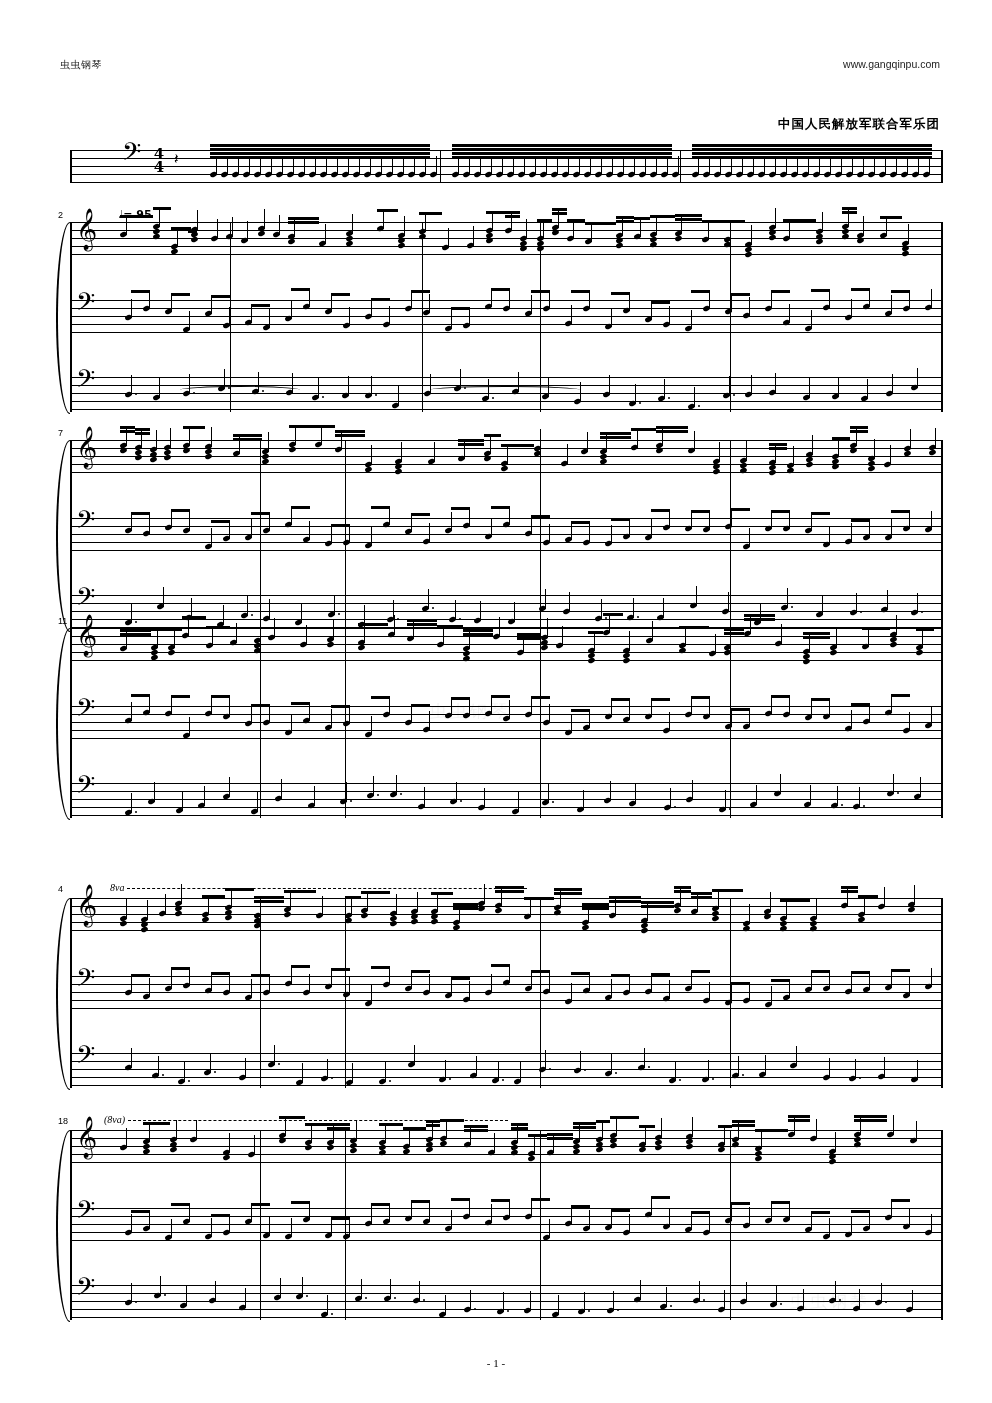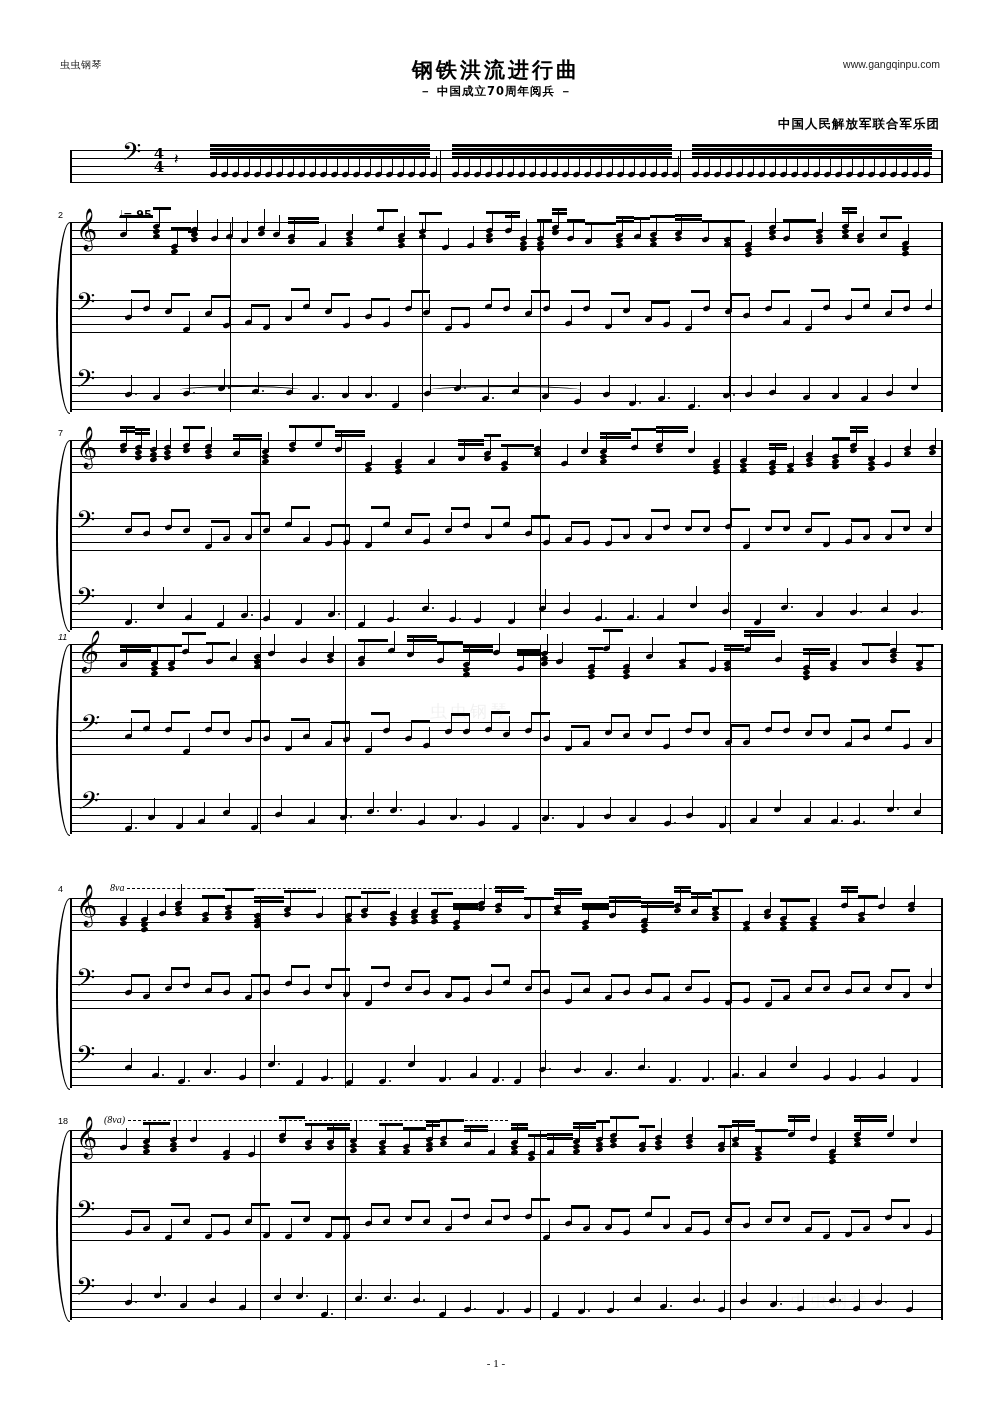--- a/index.html
+++ b/index.html
@@ -233,22 +233,20 @@
     height: 7px;
   }
 </style>
 </head>
 <body>
 
 <div class="page">
 
   <div class="hdr-left">虫虫钢琴</div>
   <div class="hdr-right">www.gangqinpu.com</div>
-  <div class="title">钢铁洪流进行曲</div>
-  <div class="subtitle">－ 中国成立70周年阅兵 －</div>
   <div class="composer">中国人民解放军联合军乐团</div>
   <div class="page-num">- 1 -</div>
 
   <div class="watermark" style="left:430px; top:700px;">虫虫钢琴</div>
   <div class="watermark" style="left:790px; top:1290px;">虫虫钢琴</div>
 
   <div class="system" id="sys1" style="top:150px; height:48px;">
     <div class="staff" style="top:0;">
       <div class="line"></div>
         <div class="line"></div>
@@ -1093,21 +1091,21 @@
       <div class="nh" style="left: 780px; top: 170px;"></div>
       <div class="stem" style="left: 786.2px; top: 153px; height: 20px;"></div>
       <div class="dotm" style="left: 790px; top: 171px;"></div>
       <div class="nh" style="left: 811px; top: 167px;"></div>
       <div class="stem" style="left: 817.2px; top: 150px; height: 20px;"></div>
       <div class="nh" style="left: 841px; top: 170px;"></div>
       <div class="stem" style="left: 847.2px; top: 153px; height: 20px;"></div>
       <div class="dotm" style="left: 851px; top: 171px;"></div>
     </div>
 
-  <div class="system" id="sys4" style="top:644px; height:200px;font-style:italic;">
+  <div class="system" id="sys4" style="top:628px; height:200px;">
     <div class="measnum" style="left:-12px; top:-12px;">11</div>
     <div class="brace" style="left:-14px; top:0; height:190px;"></div>
     <div class="sysbar" style="top:0; height:190px;"></div>
 
     <div class="staff" style="top:0;">
       <div class="line"></div>
         <div class="line"></div>
         <div class="line"></div>
         <div class="line"></div>
         <div class="line"></div>

